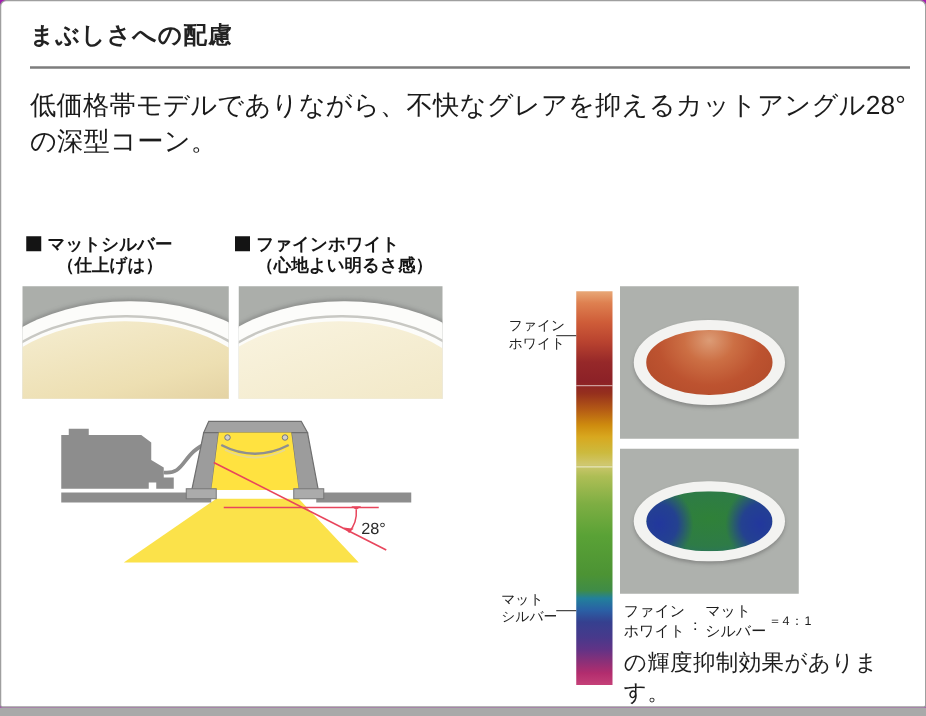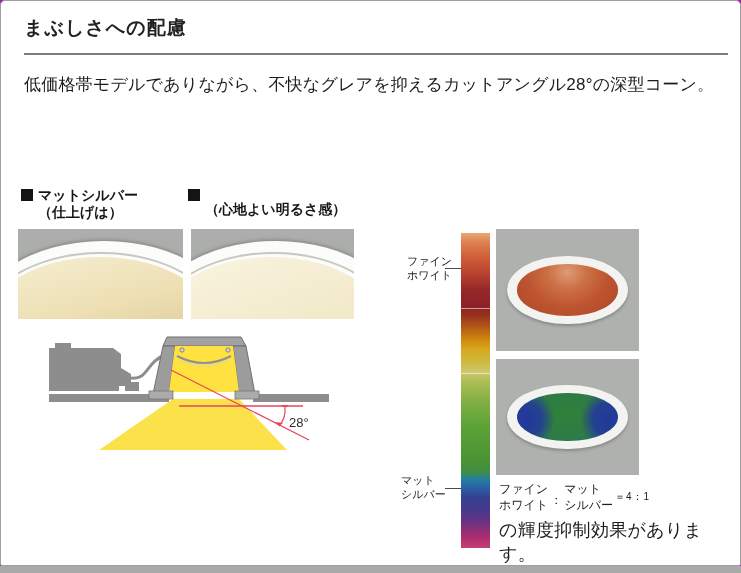--- a/index.html
+++ b/index.html
@@ -6,26 +6,26 @@
   .stage{position:relative;width:741px;height:573px;background:#a21caf;overflow:hidden;
          font-family:"Liberation Sans","DejaVu Sans",sans-serif;color:#1e1e1e;}
   .page{position:absolute;left:0;top:0;width:739px;height:564px;background:#fff;
         border:1px solid #9f9f9f;border-radius:5px 5px 2px 2px;overflow:hidden;}
   .bottom-strip{position:absolute;left:0;bottom:0;width:741px;height:7px;background:#a9a9a9;}
 
   .title{position:absolute;left:23px;top:14px;font-size:19px;font-weight:bold;
          letter-spacing:1px;color:#222;}
   .title-rule{position:absolute;left:23px;top:52px;width:704px;height:2px;background:#7d7d7d;}
 
-  .intro{position:absolute;left:23px;top:69px;width:702px;font-size:17px;line-height:29px;
+  .intro{position:absolute;left:23px;top:69px;width:702px;font-size:21px;line-height:29px;
          color:#1b1b1b;letter-spacing:.2px;}
   .intro span{display:block;}
 
   
-  .legend{position:absolute;font-size:14px;font-weight:600;line-height:17px;color:#161616;}
+  .legend{position:absolute;font-size:14px;font-weight:600;line-height:17px;color:#161616;text-align:center;}
   .legend .row1{display:flex;align-items:flex-start;}
   .legend .sq{display:inline-block;width:12px;height:12px;background:#141414;margin:2px 5px 0 0;}
   .legend .row2{padding-left:17px;}
   .legend-a{left:20px;top:186px;}
   .legend-b{left:187px;top:186px;}
 
   
   .photo{position:absolute;top:228px;height:90px;background:#abaeaa;overflow:hidden;}
   .photo-a{left:17px;width:165px;}
   .photo-b{left:190px;width:163px;}
@@ -88,20 +88,21 @@
     <div class="legend legend-a">
       <div class="row1">
         <span class="sq"></span>
         <span>マットシルバー</span>
       </div>
       <div class="row2">（仕上げは）</div>
     </div>
     <div class="legend legend-b">
       <div class="row1">
         <span class="sq"></span>
+        <span>ファインホワイト</span>
       </div>
       <div class="row2">（心地よい明るさ感）</div>
     </div>
 
     <div class="photo photo-a">
       <div class="ph-white"></div>
       <div class="ph-rim"></div>
       <div class="ph-inner"></div>
     </div>
     <div class="photo photo-b">

